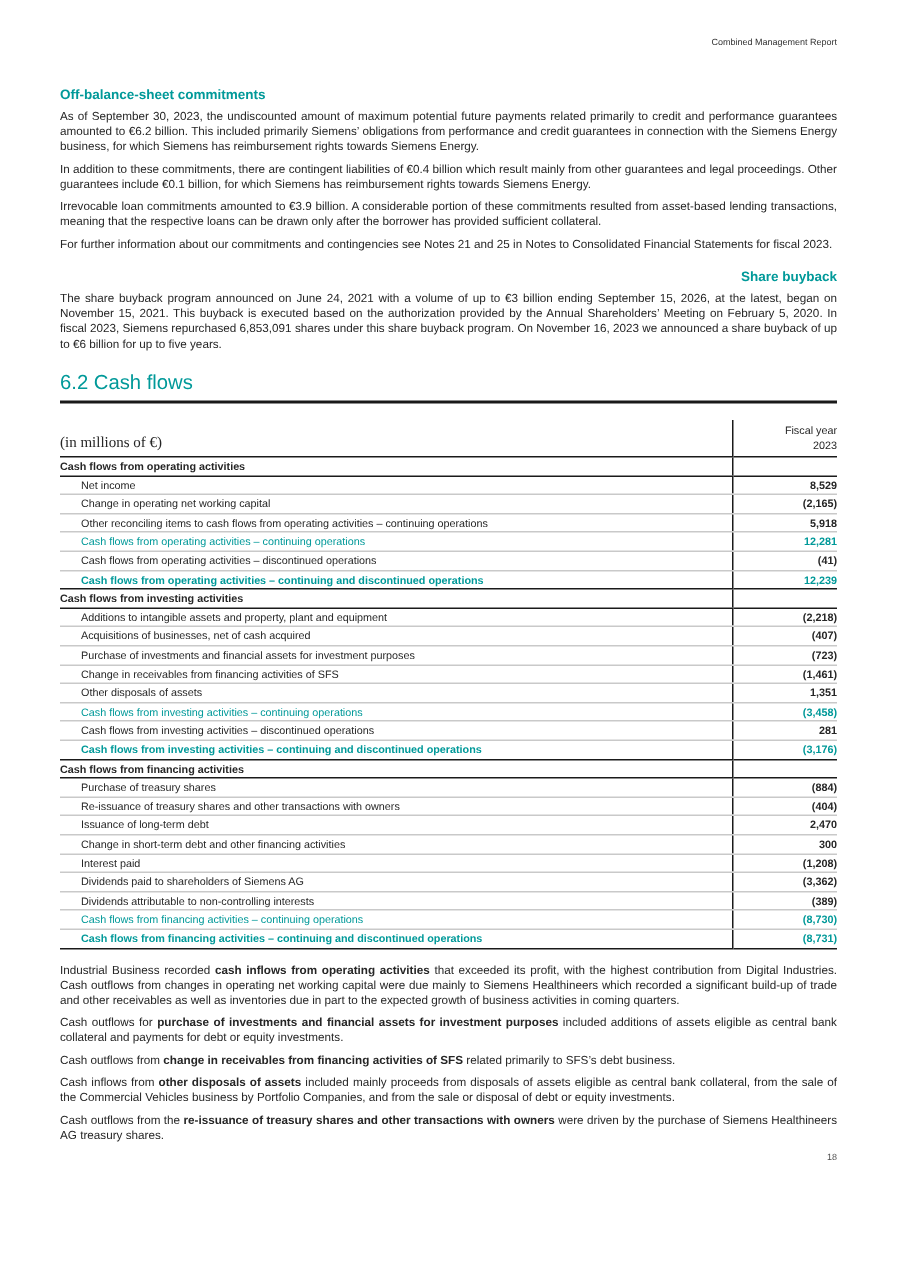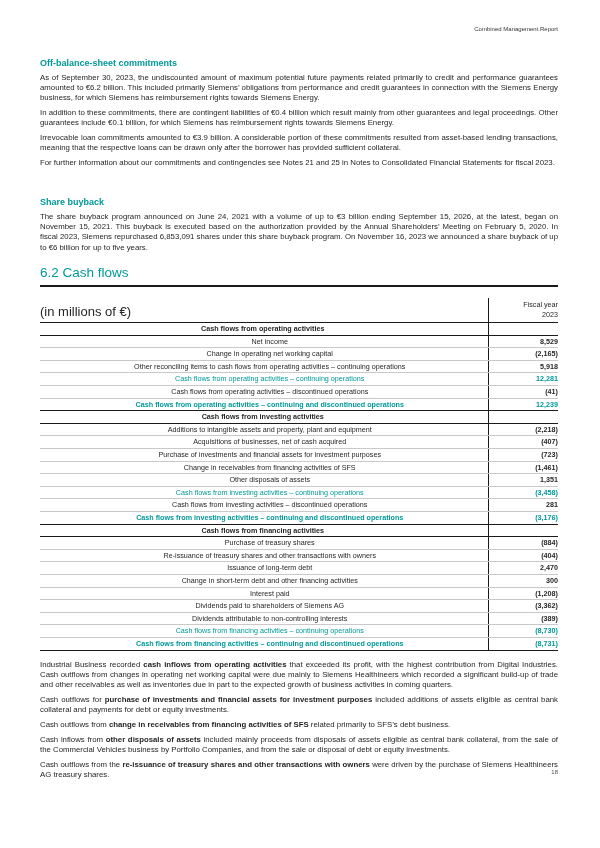--- a/index.html
+++ b/index.html
@@ -27,21 +27,21 @@
     font-size: 6px;
     color: #333333;
   }
 
   h3.subheading {
     margin-top: 26px;
     font-size: 9px;
     font-weight: bold;
     color: #009999;
   }
-  h3.subheading.tight { margin-top: 29px; }
+  h3.subheading.tight { margin-top: 11px; text-align: right; }
 
   p.body {
     margin-top: 4.5px;
     font-size: 7.8px;
     line-height: 10.3px;
     text-align: justify;
     color: #262626;
   }
   p.body strong { font-weight: bold; }
 
@@ -64,29 +64,29 @@
     font-size: 7.2px;
     color: #262626;
   }
   table.cf-table td { vertical-align: bottom; }
 
   tr.hdr td {
     border-bottom: 1px solid #1a1a1a;
     padding-bottom: 3px;
     margin-top: 27px;
   }
-  td.unit-label { font-size: 13px; }
+  td.unit-label { font-size: 10px; font-family: Liberation Serif, serif; }
   td.fy-header {
     text-align: right;
     border-left: 1px solid #1a1a1a;
     line-height: 9.5px;
     padding-top: 2px;
   }
 
-  td.label { padding: 2px 2px 2px 0; line-height: 7.6px; text-align: center; }
+  td.label { padding: 2px 2px 2px 0; line-height: 7.6px; }
   td.value {
     width: 70px;
     text-align: right;
     border-left: 1px solid #1a1a1a;
     font-weight: bold;
     padding: 2px 0;
     line-height: 7.6px;
   }
 
   tr.row-section td { font-weight: bold; border-bottom: 1px solid #1a1a1a; }

